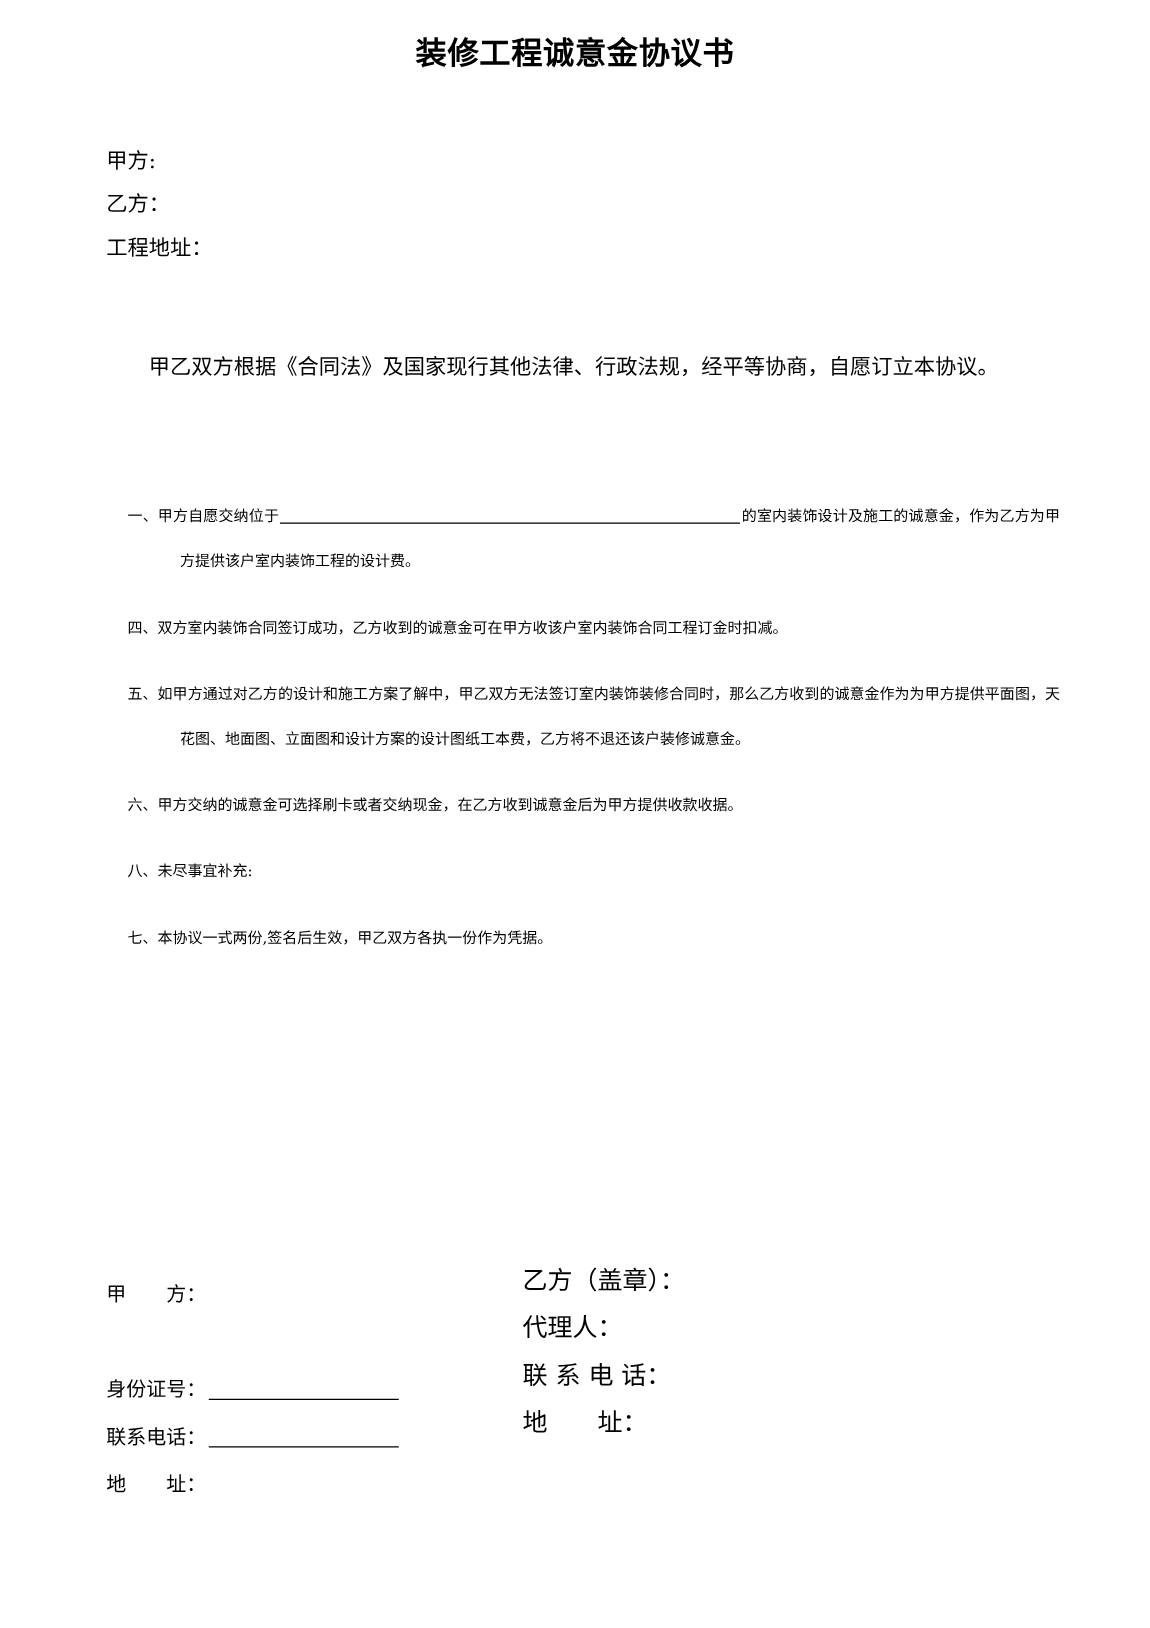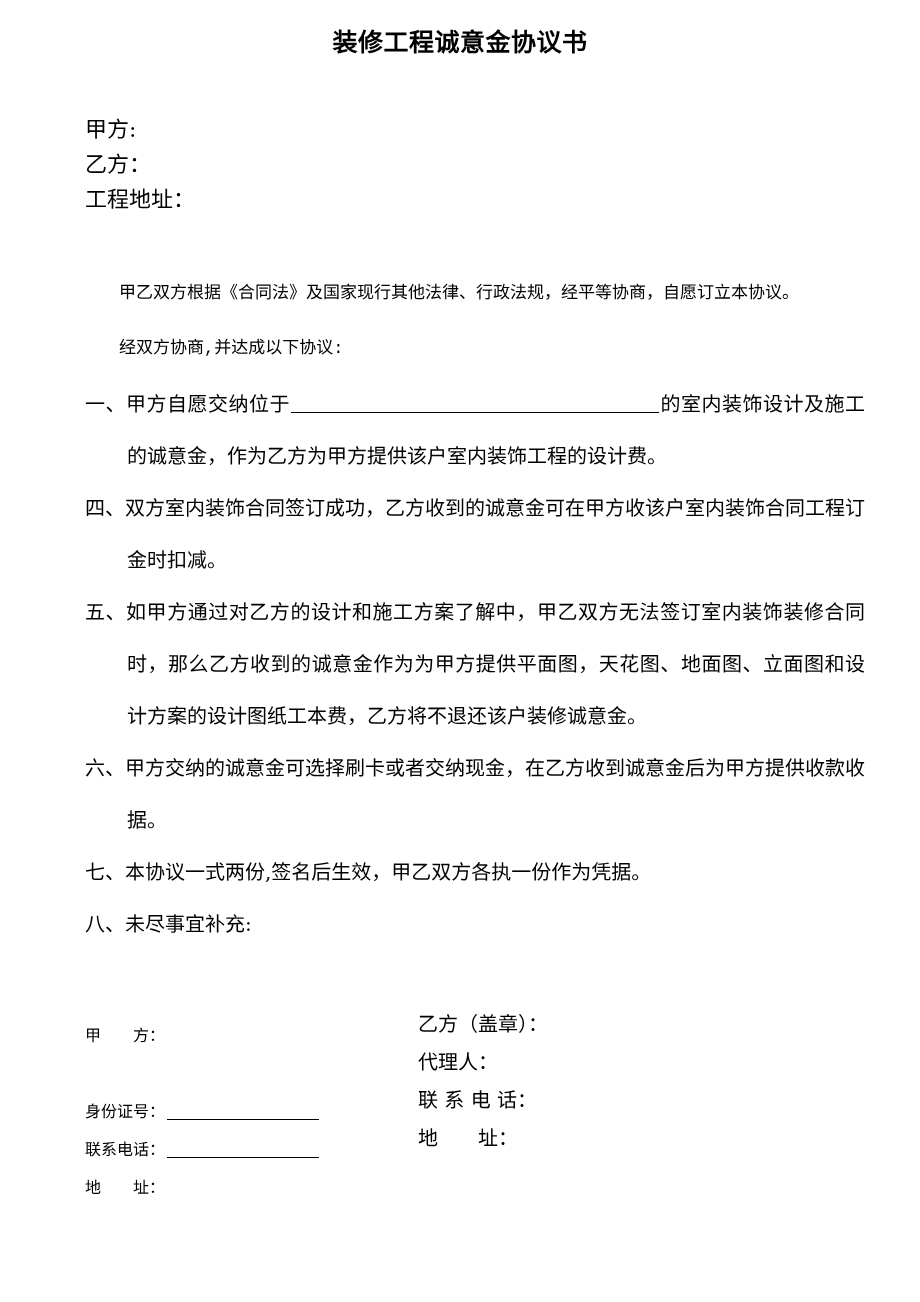--- a/index.html
+++ b/index.html
@@ -40,58 +40,57 @@
   }
 
   
   .parties {
     position: absolute;
     top: 112px;
     left: 85px;
     width: 700px;
   }
   .party-line {
-    font-size: 22px;
+    font-size: 17px;
     line-height: 35px;
     white-space: nowrap;
   }
 
   
   .preamble {
     position: absolute;
     top: 258px;
     left: 85px;
     width: 775px;
   }
   .para {
     font-size: 17px;
     line-height: 38px;
     text-align: justify;
     text-justify: inter-ideograph;
   }
   .para.indent {
     text-indent: 2em;
-    font-family: Liberation Mono, monospace;
   }
 
   
   .clauses {
     position: absolute;
     top: 378px;
     left: 85px;
     width: 780px;
   }
   .clause {
-    font-size: 20px;
-    line-height: 52px;
+    font-size: 12px;
+    line-height: 36px;
     padding-left: 42px;
     text-indent: -42px;
     text-align: justify;
     text-justify: inter-ideograph;
-    margin: 0;
+    margin: 17px;
   }
   .clause + .clause {
     margin-top: 0;
   }
   .blank-rule {
     display: inline-block;
     width: 368px;
     border-bottom: 1.6px solid #000;
     vertical-align: -2px;
     margin: 0 1px;
@@ -151,38 +150,37 @@
   <div class="doc-title">装修工程诚意金协议书</div>
 
   <div class="parties">
     <div class="party-line">甲方:</div>
     <div class="party-line">乙方：</div>
     <div class="party-line">工程地址：</div>
   </div>
 
   <div class="preamble">
     <p class="para indent">甲乙双方根据《合同法》及国家现行其他法律、行政法规，经平等协商，自愿订立本协议。</p>
-    <p class="para indent">经双方协商,并达成以下协议:</p>
   </div>
 
   <div class="clauses">
 
     <p class="clause"><span>一、甲方自愿交纳位于</span><span class="blank-rule"></span><span>的室内装饰设计及施工的诚意金，作为乙方为甲方提供该户室内装饰工程的设计费。</span></p>
 
 
 
     <p class="clause">四、双方室内装饰合同签订成功，乙方收到的诚意金可在甲方收该户室内装饰合同工程订金时扣减。</p>
 
     <p class="clause">五、如甲方通过对乙方的设计和施工方案了解中，甲乙双方无法签订室内装饰装修合同时，那么乙方收到的诚意金作为为甲方提供平面图，天花图、地面图、立面图和设计方案的设计图纸工本费，乙方将不退还该户装修诚意金。</p>
 
     <p class="clause">六、甲方交纳的诚意金可选择刷卡或者交纳现金，在乙方收到诚意金后为甲方提供收款收据。</p>
 
+    <p class="clause">八、未尽事宜补充:</p>
+
     <p class="clause">七、本协议一式两份,签名后生效，甲乙双方各执一份作为凭据。</p>
-
-    <p class="clause">八、未尽事宜补充:</p>
 
   </div>
 
   <div class="signatures">
 
     <div class="sig-row">
       <div class="sig-col-left"><span>甲</span><span class="wsp"></span><span>方：</span></div>
       <div class="sig-col-right">乙方（盖章）：</div>
     </div>
 

